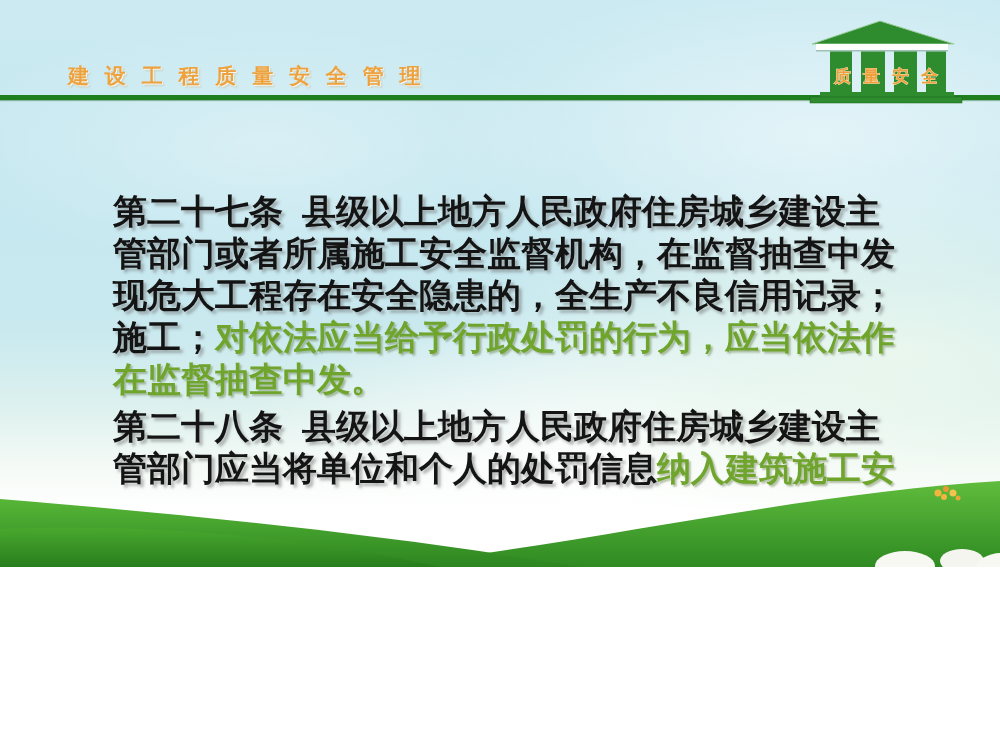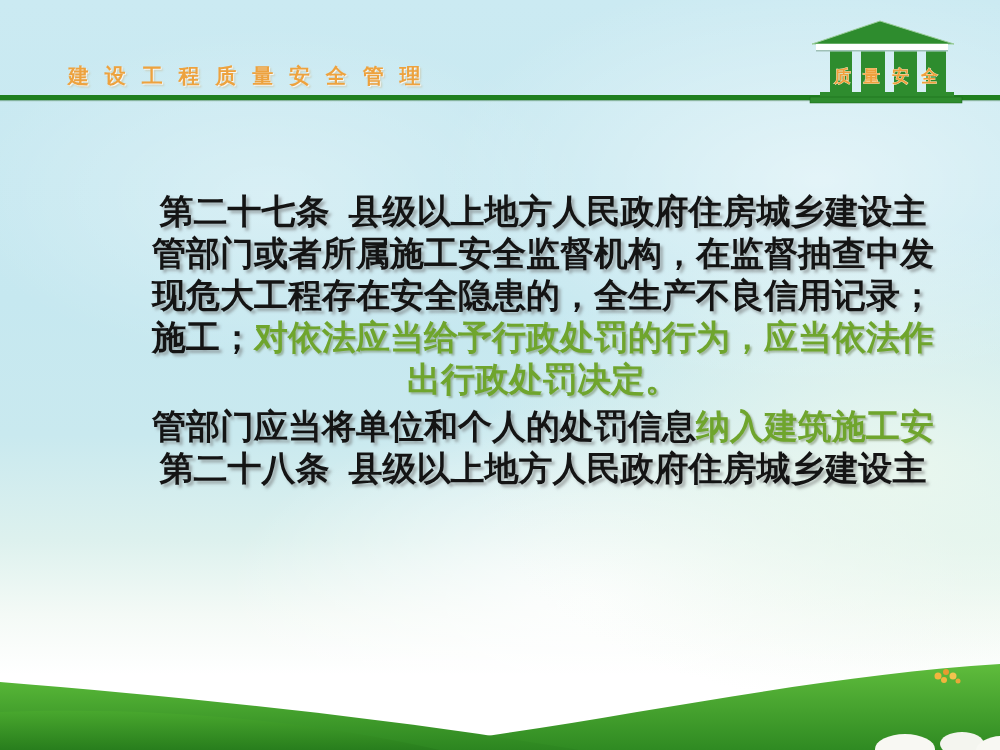--- a/index.html
+++ b/index.html
@@ -2,21 +2,21 @@
 <html style="--title-orange: #eda23e; --divider-green: #1f7f1f; --temple-green: #2e8c2e; --logo-text-orange: #efa03c; --body-black: #141414; --highlight-green: #6fa52d; --sky-blue: #cbeaf2; --grass-green: #4fb02f;"><head>
 <meta charset="utf-8">
 <style>
   html,body{margin:0;padding:0;}
   body{
     width:1000px;height:750px;overflow:hidden;position:relative;
     font-family:"Liberation Sans", sans-serif;
     background:#fff;
   }
   .slide{
-    position:absolute;inset:0;width:1000px;height:750px;overflow:hidden;
+    position:absolute;inset:0;width:1000px;height:567px;overflow:hidden;
   }
   
   .sky{
     position:absolute;inset:0;
     background:linear-gradient(180deg,
       #cbeaf2 0%, #c6e8f0 40%, #c9e9ef 58%,
       #ddf1ee 72%, #f4faf6 82%, #ffffff 90%, #ffffff 100%);
   }
   .clouds{
     position:absolute;inset:0;
@@ -41,21 +41,21 @@
   }
   .logo{
     position:absolute;left:806px;top:20px;width:164px;height:86px;
   }
   
   .body-text{
     position:absolute;left:113px;top:190px;width:860px;
   }
   .para{margin:0 0 5px 0;}
   .line{
-    white-space:pre;line-height:42px;font-size:34px;font-weight:bold;text-align:center;
+    white-space:pre;line-height:42px;font-size:34px;font-weight:bold;
   }
   .line .nm{
     color:var(--body-black,#141414);
     text-shadow:3px 3px 3px rgba(105,105,105,0.50);
   }
   .line .hl{
     color:var(--highlight-green,#6fa52d);
     text-shadow:2px 2px 2px rgba(95,115,65,0.45);
   }
   
@@ -93,25 +93,25 @@
 
     <text x="28" y="62" font-size="17" font-weight="bold" letter-spacing="12" style="fill:var(--logo-text-orange,#efa03c);paint-order:stroke;stroke:#fff8e6;stroke-width:0.6">质量安全</text>
   </svg>
 
   <div class="body-text">
       <div class="para">
         <div class="line"><span class="nm">第二十七条  县级以上地方人民政府住房城乡建设主</span></div>
         <div class="line"><span class="nm">管部门或者所属施工安全监督机构，在监督抽查中发</span></div>
         <div class="line"><span class="nm">现危大工程存在安全隐患的，全生产不良信用记录；</span></div>
         <div class="line"><span class="nm">施工；</span><span class="hl">对依法应当给予行政处罚的行为，应当依法作</span></div>
-        <div class="line"><span class="hl">出行政处罚决定。</span></div>
+        <div class="line"><span class="hl">在监督抽查中发。</span></div>
       </div>
       <div class="para">
+        <div class="line"><span class="nm">第二十八条  县级以上地方人民政府住房城乡建设主</span></div>
         <div class="line"><span class="nm">管部门应当将单位和个人的处罚信息</span><span class="hl">纳入建筑施工安</span></div>
-        <div class="line"><span class="nm">第二十八条  县级以上地方人民政府住房城乡建设主</span></div>
       </div>
     </div>
 
   <svg class="hills" viewBox="0 0 1000 140" preserveAspectRatio="none">
     <defs>
       <linearGradient id="gHillR" x1="0" y1="0" x2="0" y2="1">
         <stop offset="0" stop-color="#5fbc3c"></stop>
         <stop offset="1" stop-color="#2f8a22"></stop>
       </linearGradient>
       <linearGradient id="gHillL" x1="0" y1="0" x2="0" y2="1">

